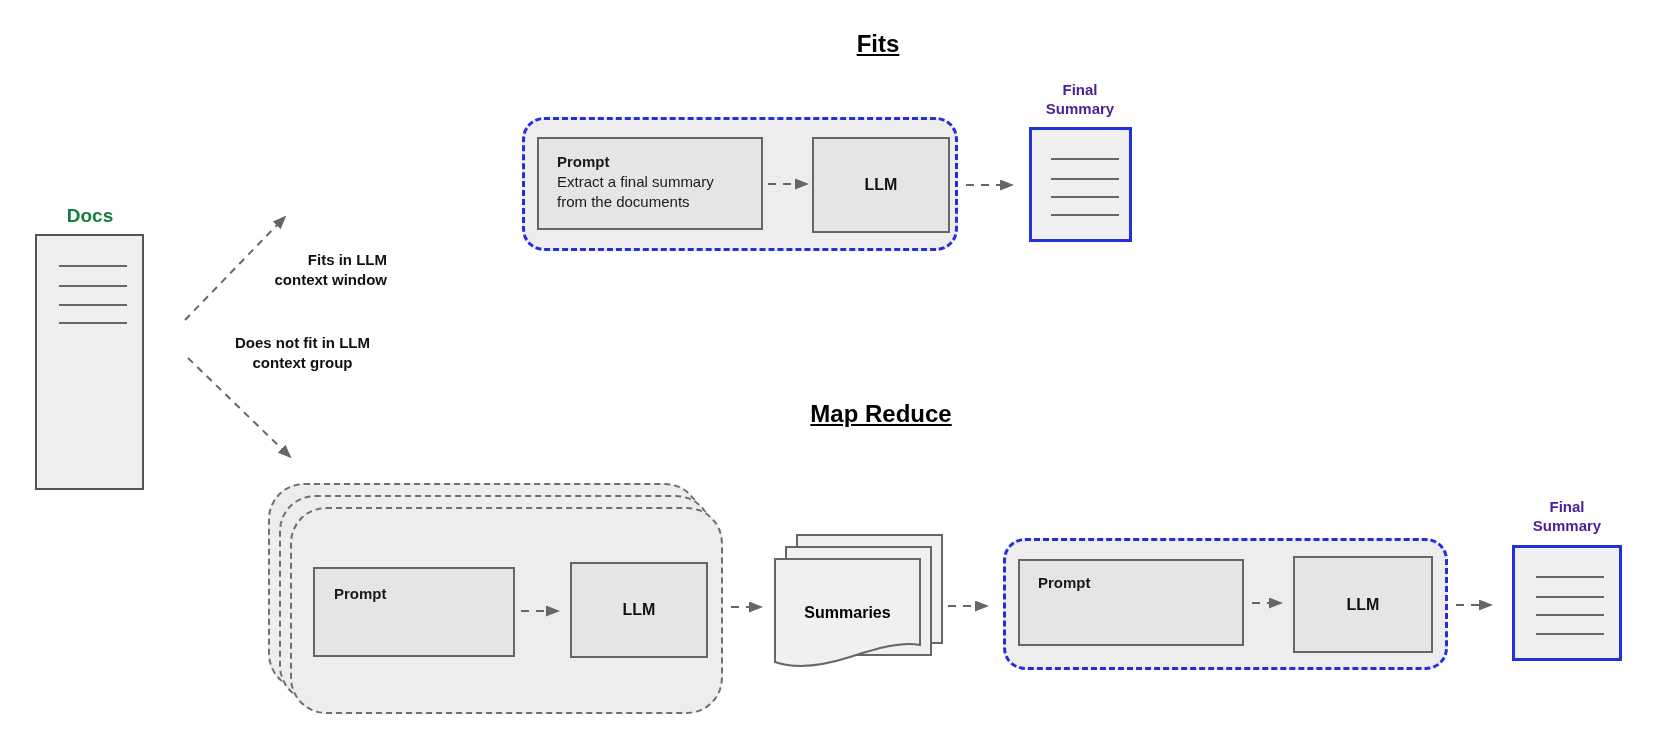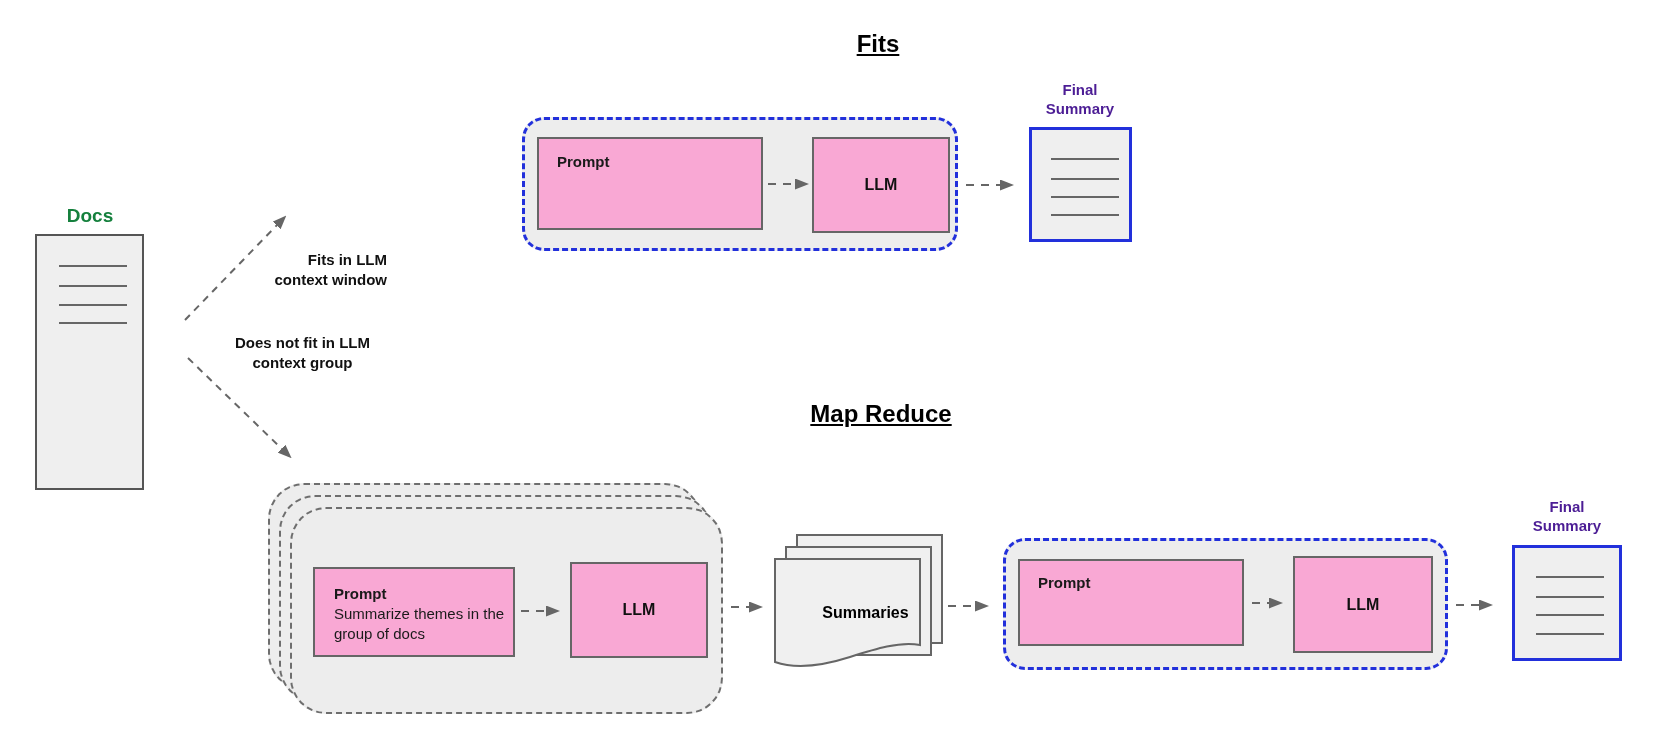--- a/index.html
+++ b/index.html
@@ -16,21 +16,21 @@
     font-size:15px;font-weight:bold;line-height:20px;text-align:center;
     white-space:pre-line;color:#111;z-index:5;
   }
   .container-blue{
     border:3px dashed #2230db;border-radius:22px;background:#ededed;z-index:1;
   }
   .container-gray{
     border:2px dashed #6e6e6e;border-radius:36px;background:#ededed;z-index:1;
   }
   .node-box{
-    border:2px solid #666;background:#f9a8d4;z-index:3;
+    border:2px solid #666;background:#e5e5e5;z-index:3;
   }
   .prompt-text{font-size:15px;line-height:20px;color:#1a1a1a;}
   .prompt-title{font-weight:bold;}
   .llm-box{
     display:flex;align-items:center;justify-content:center;
     font-size:16px;font-weight:bold;color:#111;
   }
   .doc{
     border:2px solid #555;background:#efefef;z-index:3;
   }
@@ -39,21 +39,21 @@
   }
   .doc-line{position:absolute;height:2px;background:#666;}
   .doc-label{
     font-size:19px;font-weight:bold;text-align:center;color:#15803d;z-index:5;
   }
   .final-label{
     font-size:15px;font-weight:bold;line-height:19px;text-align:center;
     white-space:pre-line;color:#4c1d95;z-index:5;
   }
   .summaries-label{
-    font-size:16px;font-weight:bold;text-align:center;color:#000;z-index:6;margin-left:18px;
+    font-size:16px;font-weight:bold;text-align:center;color:#000;z-index:6;
   }
   #arrow-layer{position:absolute;left:0;top:0;z-index:4;pointer-events:none;}
 </style>
 </head>
 <body>
 
 <div id="canvas">
 
   <div class="abs doc-label" style="left:40px;top:205px;width:100px;">Docs</div>
   <div class="abs doc" style="left:35px;top:234px;width:109px;height:256px;">
@@ -67,20 +67,21 @@
 context window</div>
   <div class="abs arrow-label" style="left:210px;top:333px;width:185px;">Does not fit in LLM
 context group</div>
 
   <div class="abs section-title" style="left:778px;top:30px;width:200px;">Fits</div>
 
   <div class="abs container-blue" style="left:522px;top:117px;width:436px;height:134px;"></div>
 
   <div class="abs node-box prompt-text" style="left:537px;top:137px;width:226px;height:93px;padding:13px 16px 0 18px;">
     <div class="prompt-title">Prompt</div>
+    <div>Extract a final summary from the documents</div>
   </div>
 
   <div class="abs node-box llm-box" style="left:812px;top:137px;width:138px;height:96px;">
     <span>LLM</span>
   </div>
 
   <div class="abs final-label" style="left:1030px;top:80px;width:100px;">Final
 Summary</div>
   <div class="abs doc-blue" style="left:1029px;top:127px;width:103px;height:115px;">
     <span class="doc-line" style="left:19px;width:68px;top:28px;"></span>
@@ -90,21 +91,20 @@
   </div>
 
   <div class="abs section-title" style="left:781px;top:400px;width:200px;">Map Reduce</div>
 
   <div class="abs container-gray" style="left:268px;top:483px;width:433px;height:207px;"></div>
   <div class="abs container-gray" style="left:279px;top:495px;width:433px;height:207px;z-index:2;"></div>
   <div class="abs container-gray" style="left:290px;top:507px;width:433px;height:207px;z-index:2;"></div>
 
   <div class="abs node-box prompt-text" style="left:313px;top:567px;width:202px;height:90px;padding:15px 0 0 19px;">
     <div class="prompt-title">Prompt</div>
-    <div>Summarize themes in the group of docs</div>
   </div>
 
   <div class="abs node-box llm-box" style="left:570px;top:562px;width:138px;height:96px;">
     <span>LLM</span>
   </div>
 
   <div class="abs summaries-label" style="left:775px;top:604px;width:145px;">Summaries</div>
 
   <div class="abs container-blue" style="left:1003px;top:538px;width:445px;height:132px;"></div>
 

